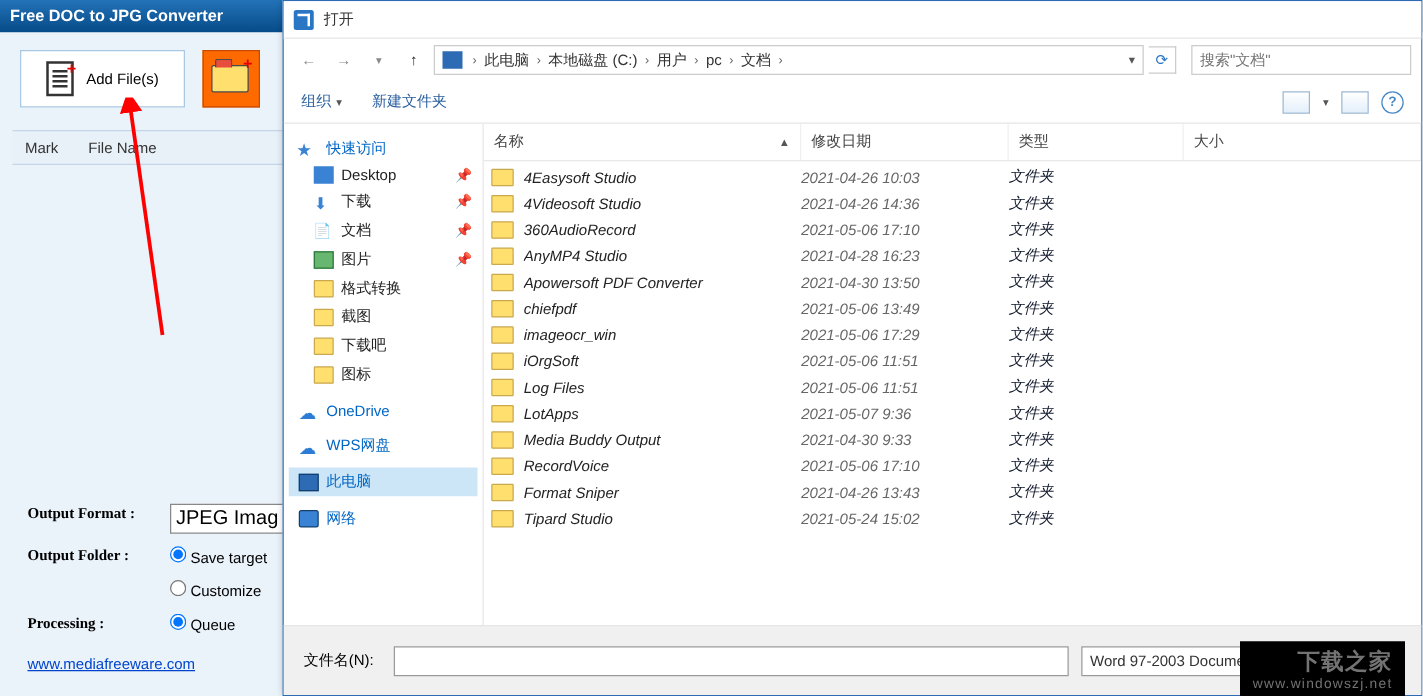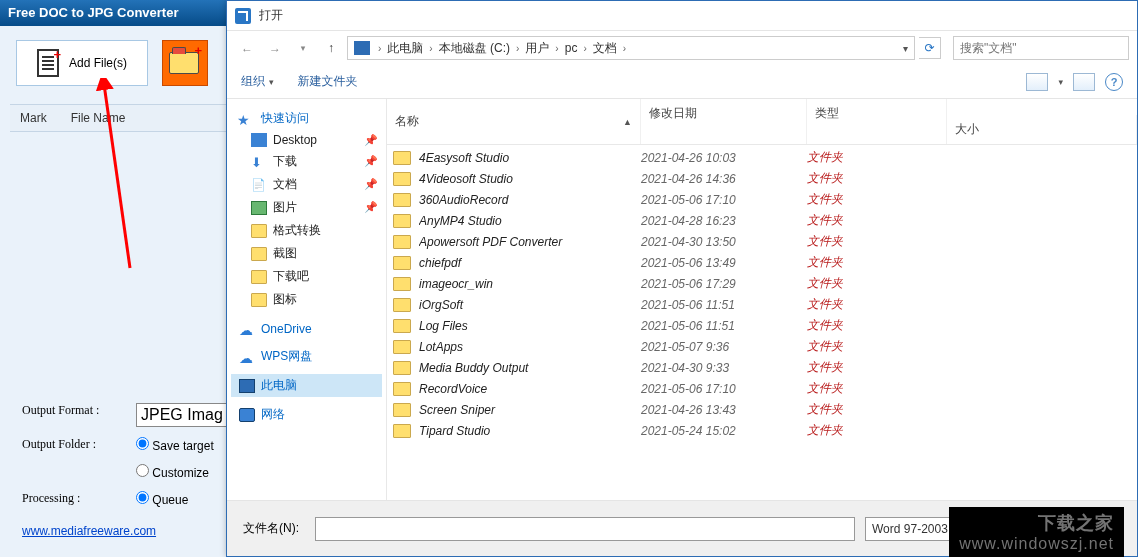--- a/index.html
+++ b/index.html
@@ -16,21 +16,21 @@
 .bg-btn .plus { position: absolute; top: -4px; right: -4px; color: #e60000; font-weight: bold; font-size: 13px; }
 .bg-btn-red { background: #ff6a00; border: 1px solid #c84a00; width: 46px; padding: 8px 6px; position:relative;}
 .folder-ico{width:30px;height:22px;background:#ffdf6e;border:1px solid #4a4a4a;border-radius:2px;position:relative}
 .folder-ico::before{content:"";position:absolute;top:-6px;left:2px;width:12px;height:6px;background:#e74c3c;border:1px solid #4a4a4a;border-bottom:none;border-radius:2px 2px 0 0}
 .folder-ico::after{content:"+";position:absolute;top:-10px;right:-4px;color:#e60000;font-weight:bold;font-size:13px}
 
 .bg-cols { margin-top: 18px; border-top: 1px solid #c5d5e5; border-bottom: 1px solid #c5d5e5; padding: 6px 0; display: flex; gap: 24px; font-size: 12px; color: #333; background:#e8f0f8;}
 .bg-cols span:first-child{margin-left:10px}
 .bg-lower { position: absolute; bottom: 12px; left: 14px; right: 14px; font-size: 12px; }
 .bg-lower table td { padding: 4px 6px; vertical-align: top; font-family: Georgia, serif;}
-.bg-lower .lbl { font-weight: normal; width: 112px; }
+.bg-lower .lbl { font-weight: bold; width: 112px; }
 .bg-lower input[type=text]{ border: 1px solid #888; padding: 2px 4px; font-size: 16px; width: 92px; }
 .bg-link { color: #0044cc; text-decoration: underline; }
 
 
 .arrow { position: absolute; top: 78px; left: 80px; width: 60px; height: 200px; pointer-events: none; z-index: 5; }
 
 
 .dialog { position: absolute; top: 0; left: 226px; width: 912px; height: 557px; background: #fff; border: 1px solid #2d6cb4; box-shadow: 0 0 6px rgba(0,0,0,.25); display: flex; flex-direction: column; }
 .dlg-title { height: 30px; background: #fff; border-bottom: 1px solid #e5e5e5; display: flex; align-items: center; padding: 0 8px; color: #333; }
 .dlg-title .di { width: 16px; height: 16px; background: #2976c5; border-radius: 2px; margin-right: 8px; position: relative; }
@@ -68,38 +68,38 @@
 .pc-i{background:#2d6cb4;border:1px solid #14406e}
 .net-i{background:#3a82d4;border:1px solid #14406e;border-radius:2px}
 
 .files { flex: 1; display: flex; flex-direction: column; }
 .fhdr { display: flex; border-bottom: 1px solid #e8e8e8; }
 .fhdr div { padding: 6px 8px; color: #444; border-right: 1px solid #f0f0f0; }
 .fhdr .c-name { width: 254px; display:flex;align-items:center;justify-content:space-between;}
 .fhdr .c-name .srt{font-size:9px;color:#555}
 .fhdr .c-date { width: 166px; }
 .fhdr .c-type { width: 140px; }
-.fhdr .c-size { flex: 1; margin-top: 16px; }
+.fhdr .c-size { flex: 1; }
 .flist { flex: 1; overflow-y: auto; padding: 2px 0; font-style: italic; }
 .frow { display: flex; align-items: center; padding: 2px 0; cursor: pointer; }
 .frow .i { width: 18px; height: 14px; background: #ffdf6e; border: 1px solid #caa84e; border-radius: 1px; margin: 0 8px 0 6px; flex: none; }
 .frow .n { width: 222px; color: #222; white-space: nowrap; overflow: hidden; text-overflow: ellipsis; }
 .frow .d { width: 166px; color: #666; }
-.frow .t { width: 140px; color: #b91c1c; }
+.frow .t { width: 140px; color: #0f172a; }
 
 .dlg-footer { border-top: 1px solid #e5e5e5; padding: 14px 16px; display: flex; align-items: center; gap: 10px; background:#f0f0f0;}
 .dlg-footer .fn-lbl { color: #000000; padding-right:6px;}
 .dlg-footer .fn-input { flex: 1; border: 1px solid #999; height: 24px; padding: 0 6px; background: #fff; }
 .dlg-footer .fn-type { width: 184px; border: 1px solid #999; height: 24px; padding: 0 6px; background: #fff; color: #333; overflow: hidden; white-space: nowrap; }
 .dlg-footer .fbtn { border: 1px solid #888; background: #eee; padding: 4px 18px; cursor: pointer; }
 
 
 .wm { position: absolute; right: 14px; bottom: 0; padding: 4px 10px;color:#737373; background:rgba(0,0,0,1); font-size: 13px; letter-spacing:1px;}
 .wm .big{font-size:18px;font-weight:bold;display:block;text-align:right}
-.wm .url{font-size:16px;display:block;text-align:right}
+.wm .url{font-size:11px;display:block;text-align:right}
 </style>
 </head>
 <body>
 
 <div class="bg-app">
   <div class="bg-title">Free DOC to JPG Converter</div>
   <div class="bg-body">
     <div class="bg-toolbar">
       <div class="bg-btn">
         <span class="ico">
@@ -336,21 +336,21 @@
             <span class="t">文件夹</span>
           </div>
           <div class="frow">
             <span class="i"></span>
             <span class="n">RecordVoice</span>
             <span class="d">2021-05-06 17:10</span>
             <span class="t">文件夹</span>
           </div>
           <div class="frow">
             <span class="i"></span>
-            <span class="n">Screen Sniper</span>
+            <span class="n">Format Sniper</span>
             <span class="d">2021-04-26 13:43</span>
             <span class="t">文件夹</span>
           </div>
           <div class="frow">
             <span class="i"></span>
             <span class="n">Tipard Studio</span>
             <span class="d">2021-05-24 15:02</span>
             <span class="t">文件夹</span>
           </div>
         </div>

